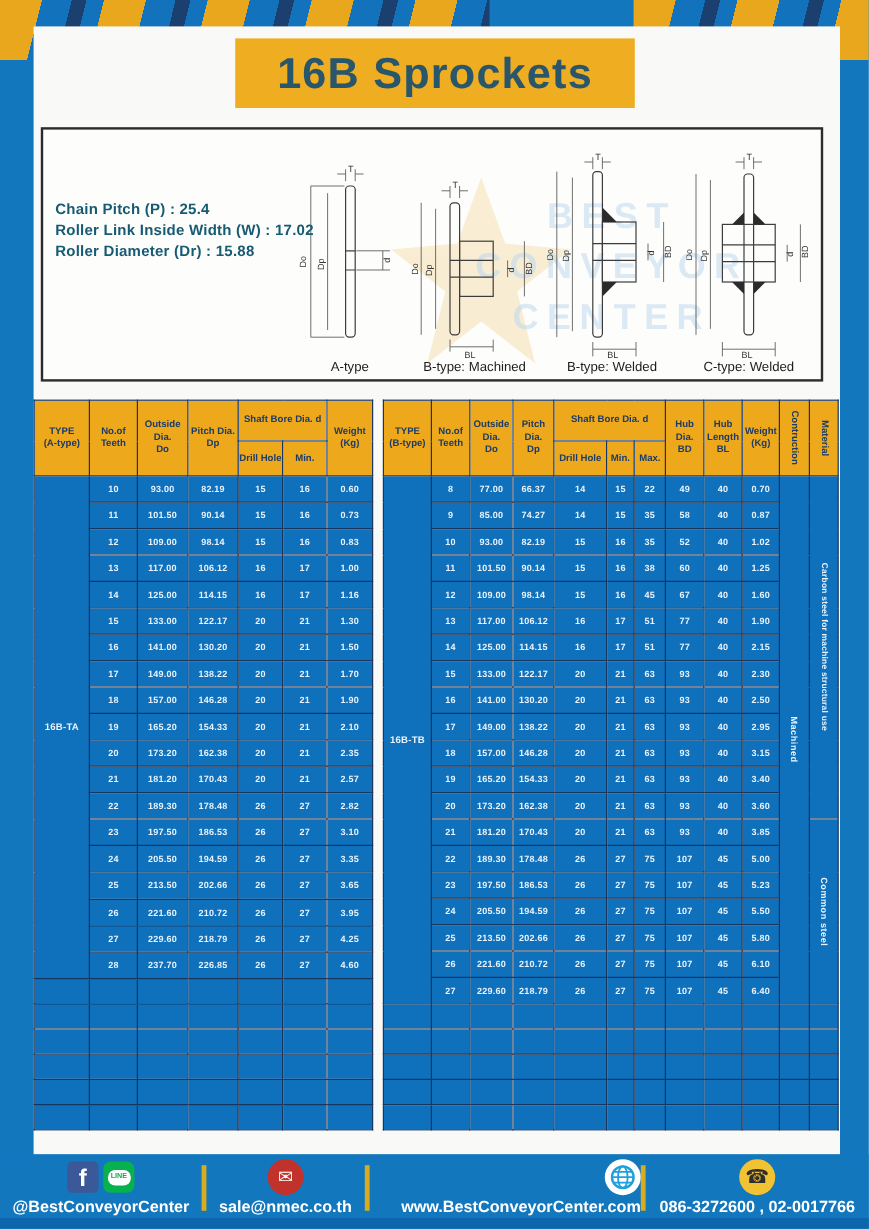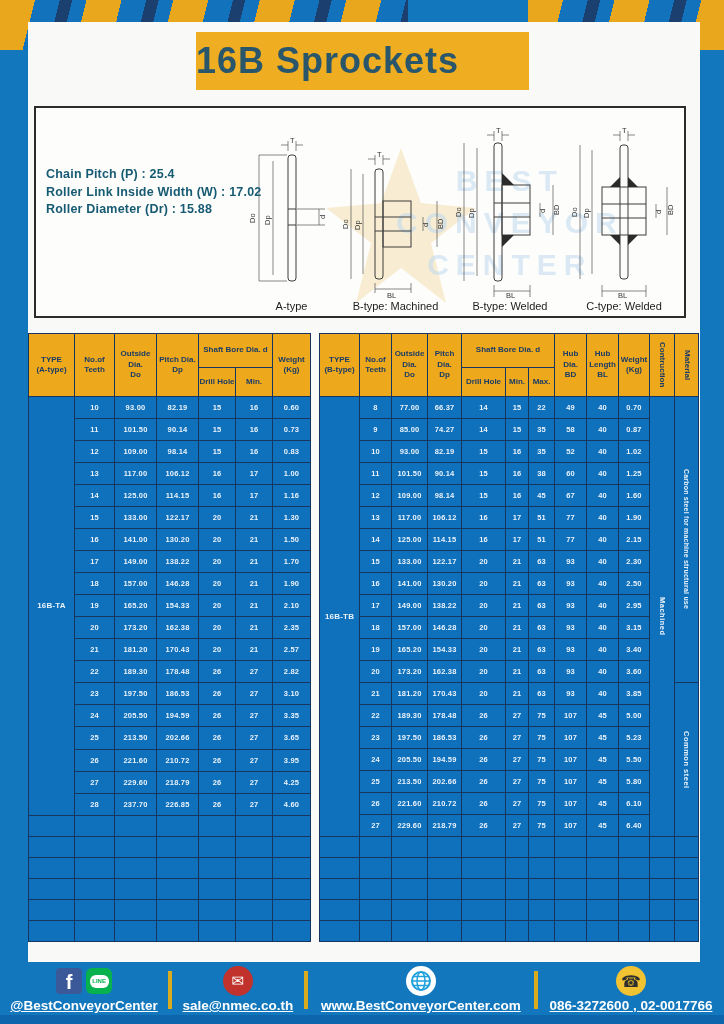--- a/index.html
+++ b/index.html
@@ -14,21 +14,21 @@
     background:repeating-linear-gradient(104deg,
       #E9A71E 0 34px, #1273BC 34px 58px, #1B3F6E 58px 70px, #1273BC 70px 84px);
   }
   .stripes.left { left:0; width:408px; }
   .stripes.right { left:528px; width:196px; }
 
   
   .page { position:absolute; left:28px; top:22px; width:672px; height:940px; background:#F9F9F7; }
 
   .banner { position:absolute; left:168px; top:10px; width:333px; height:58px;
-    background:#EFAD21; display:flex; align-items:center; }
+    background:#EFAD21; display:flex; align-items:center; justify-content:center; }
   .banner-text { font-size:36px; font-weight:800; color:#2A566B; letter-spacing:1px; }
 
   
   .specbox { position:absolute; left:6px; top:84px; width:652px; height:212px;
     background:#FDFDFC; border:2px solid #2B2B2B; overflow:hidden; }
   .watermark { position:absolute; left:250px; top:30px; width:400px; height:180px; z-index:0; pointer-events:none;text-align:center; }
   .wm-text { position:absolute; left:110px; top:22px; font-size:30px; font-weight:800;
     color:#BFD9EE; opacity:.55; letter-spacing:7px; line-height:42px; }
   .spec-lines { position:absolute; left:10px; top:58px; z-index:2; }
   .spec-line { font-size:12.5px; font-weight:bold; color:#175B73; line-height:17.5px; letter-spacing:.2px; }
@@ -54,23 +54,23 @@
   th.vert, td.vert-cell { writing-mode:vertical-rl; }
   td.vert-cell { font-size:7.5px; letter-spacing:.5px; }
   td.vert-cell.small { font-size:7px; letter-spacing:.2px; }
 
   
   .footer { position:absolute; left:0; top:962px; width:724px; height:62px; background:#1377BE;
     display:flex; align-items:flex-start; }
   .bottom-strip { position:absolute; left:0; bottom:0; width:724px; height:9px; background:#0D66AC; }
   .fgroup { display:flex; flex-direction:column; align-items:center; justify-content:flex-start; padding-top:3px; }
   .fgroup .icons { height:32px; display:flex; align-items:center; gap:4px; }
-  .flabel { font-size:13.5px; font-weight:bold; color:#FFFFFF; white-space:nowrap; margin-top:1px;text-decoration:underline; }
+  .flabel { font-size:13.5px; font-weight:bold; color:#FFFFFF; white-space:nowrap; margin-top:1px; }
   .fdivider { width:4px; height:38px; background:#D8AC1E; align-self:center; margin-top:-6px; }
-  .g1 { width:170px; } .g2 { width:133px; } .g3 { width:229px; } .g4 { width:188px; }
+  .g1 { width:170px; } .g2 { width:133px; } .g3 { width:229px;align-items:flex-end; } .g4 { width:188px; }
   .icon-fb { width:26px; height:26px; background:#3B5998; border-radius:4px; color:#fff;
     font-size:20px; font-weight:bold; display:flex; align-items:flex-end; justify-content:center; line-height:24px; }
   .icon-line { width:26px; height:26px; background:#06B14E; border-radius:6px; display:flex; align-items:center; justify-content:center; }
   .icon-line .bubble { width:19px; height:13px; background:#fff; border-radius:6px;
     display:flex; align-items:center; justify-content:center; font-size:6px; font-weight:bold; color:#06B14E; }
   .icon-mail { width:30px; height:30px; background:#C0322B; border-radius:50%; color:#fff;
     display:flex; align-items:center; justify-content:center; font-size:15px; }
   .icon-globe { width:30px; height:30px; background:#fff; border-radius:50%;
     display:flex; align-items:center; justify-content:center; }
   .icon-phone { width:30px; height:30px; background:#F1C232; border-radius:50%; color:#2E2E2E;

